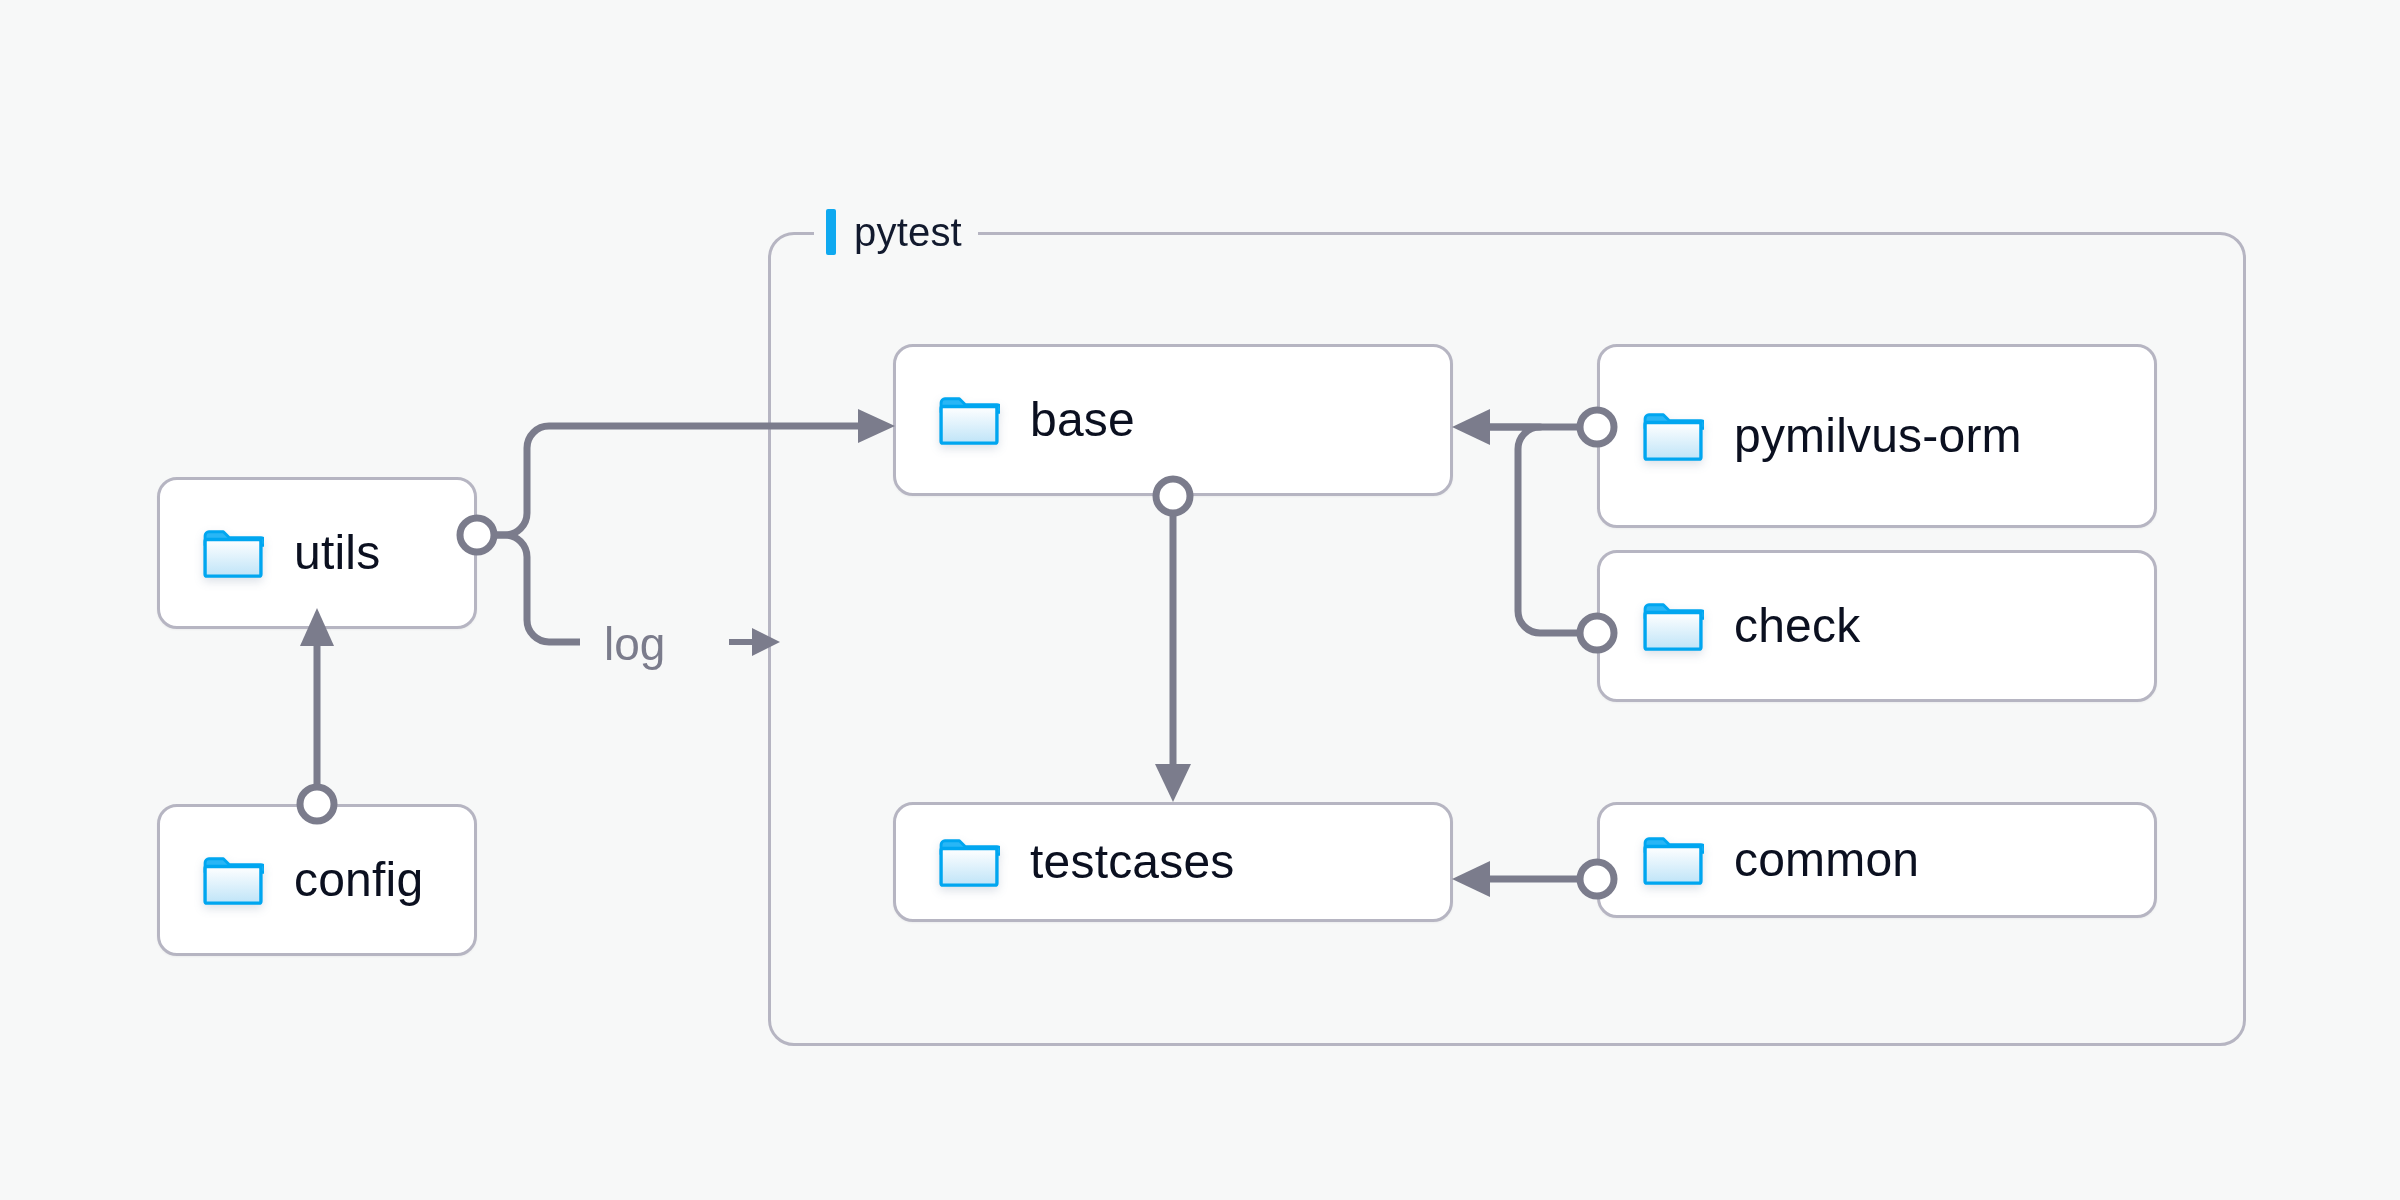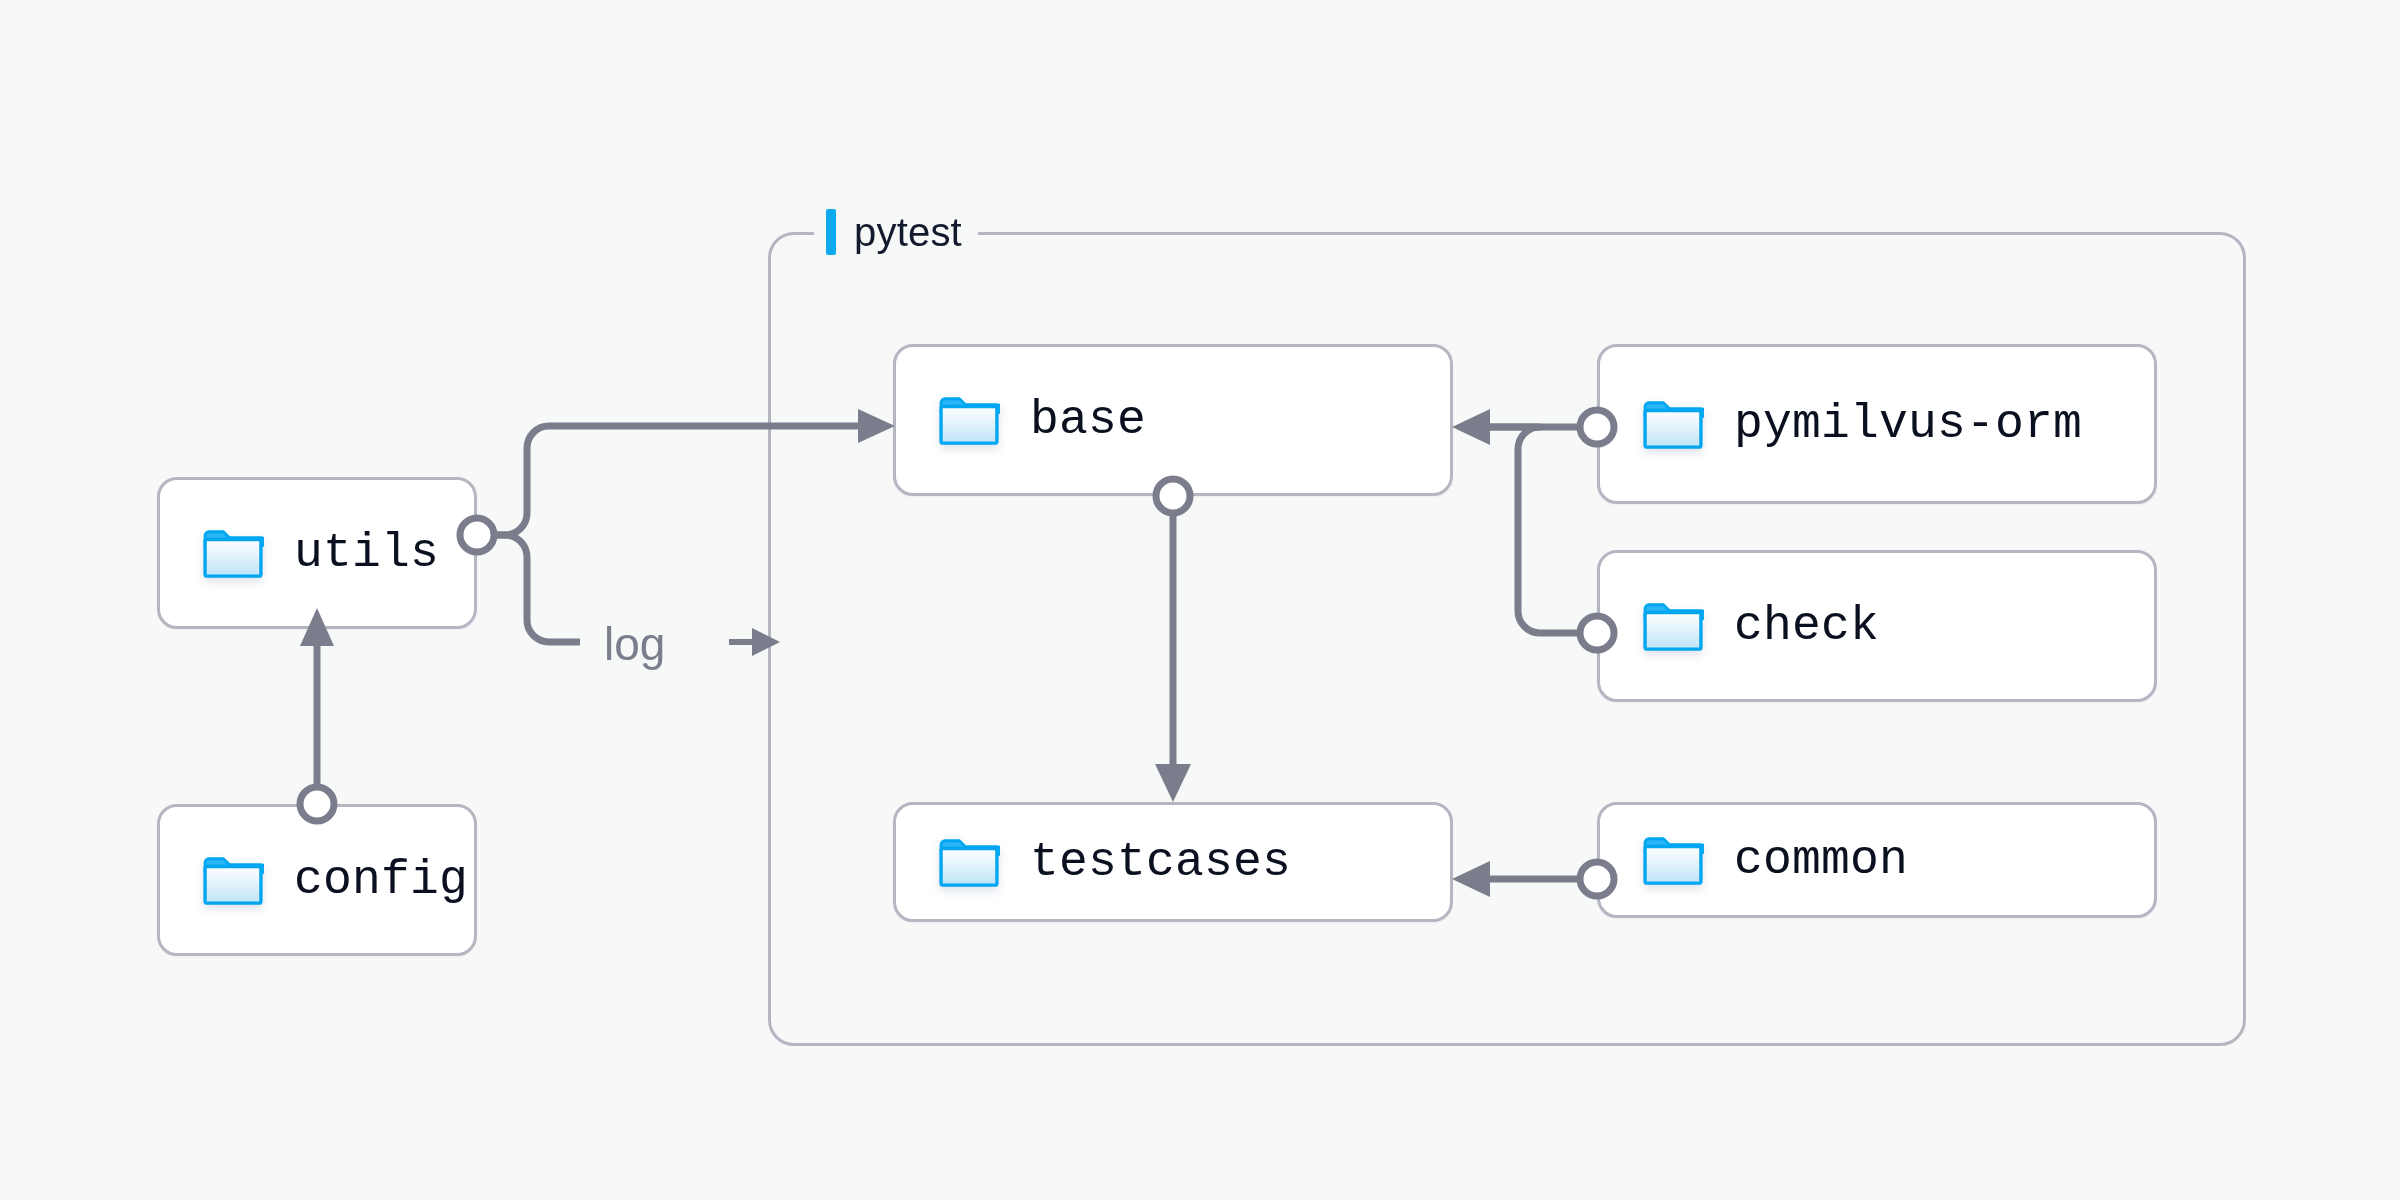--- a/index.html
+++ b/index.html
@@ -47,21 +47,20 @@
   .node{
     position:absolute;
     background:#ffffff;
     border:3px solid #b6b5c2;
     border-radius:20px;
     box-sizing:border-box;
     display:flex;
     align-items:center;
     z-index:4;
     box-shadow:0 1px 2px rgba(30,32,60,.05);
-    font-family:Liberation Mono, monospace;
   }
   .node-inner{
     display:flex;align-items:center;gap:30px;
     padding-left:42px;
     width:100%;
   }
   .node-label{
     font-size:48px;
     color:#0b1020;
     letter-spacing:.2px;
@@ -201,21 +200,21 @@
               <stop offset="100%" stop-color="#bfe4f8"></stop>
           </linearGradient>
         </defs>
         <path d="M3 9 a4 4 0 0 1 4-4 h15 l6 6 h33 a4 4 0 0 1 4 4 v4 H3 Z" fill="#29b6f6" stroke="#00a6f0" stroke-width="3" stroke-linejoin="round"></path>
         <rect x="3" y="13" width="58" height="38" rx="2" fill="url(#fgrad-testcases)" stroke="#00a6f0" stroke-width="3.5"></rect>
       </svg>
       <span class="node-label">testcases</span>
     </div>
   </div>
 
-  <div class="node" id="node-pymilvus-orm" style="left: 1597px; top: 328px; width: 560px; height: 160px; text-align: right;">
+  <div class="node" id="node-pymilvus-orm" style="left: 1597px; top: 328px; width: 560px; height: 184px; text-align: right;">
     <div class="node-inner">
       <svg class="folder-icon" viewBox="0 0 64 54">
         <defs>
           <linearGradient id="fgrad-pym" x1="0" y1="0" x2="0" y2="1">
             <stop offset="0%" stop-color="#ffffff"></stop>
               <stop offset="100%" stop-color="#bfe4f8"></stop>
           </linearGradient>
         </defs>
         <path d="M3 9 a4 4 0 0 1 4-4 h15 l6 6 h33 a4 4 0 0 1 4 4 v4 H3 Z" fill="#29b6f6" stroke="#00a6f0" stroke-width="3" stroke-linejoin="round"></path>
         <rect x="3" y="13" width="58" height="38" rx="2" fill="url(#fgrad-pym)" stroke="#00a6f0" stroke-width="3.5"></rect>

